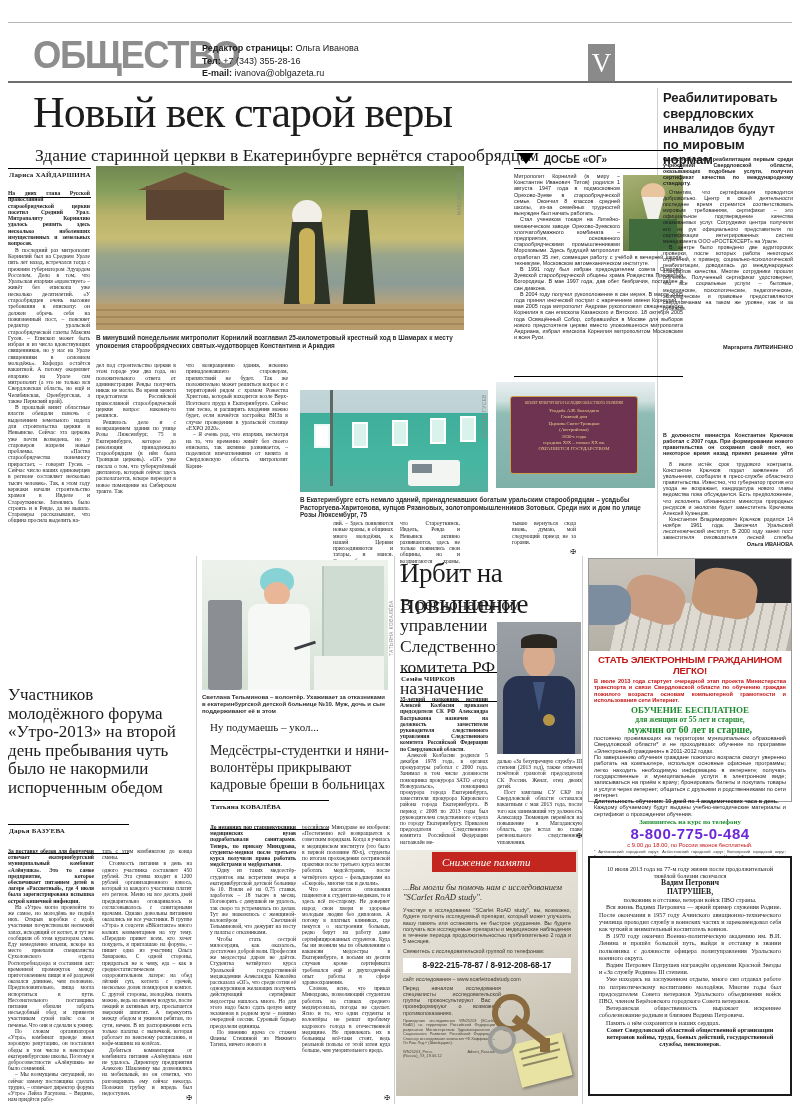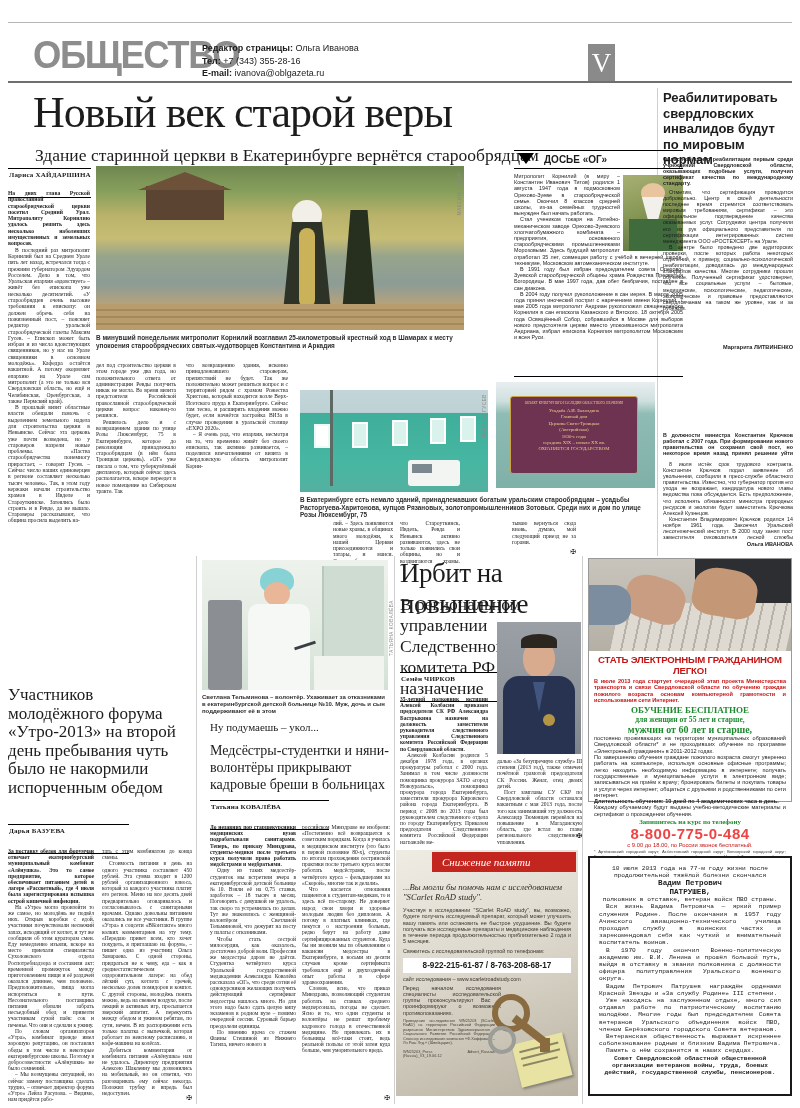--- a/index.html
+++ b/index.html
@@ -42,36 +42,36 @@
   .dossier-body p:first-child{text-indent:0;}
   
   .ph{position:absolute;overflow:hidden;}
   
   .ecad{border:1px solid #9a9a9a;background:#fff;}
   .ec-title{color:#c41414;font-family:"Liberation Sans",sans-serif;font-weight:bold;font-size:9.6px;
             letter-spacing:-.2px;text-align:center;margin:3px 0 2px;}
   .ec-red{color:#c41414;}
   .ec-green{color:#1e8a2e;font-weight:bold;text-align:center;}
   .ec-body{font-family:"Liberation Sans",sans-serif;font-size:5.6px;line-height:6.3px;text-align:justify;margin:0 5px;}
-  .ec-phone{color:#ef4444;font-weight:bold;font-size:15px;text-align:center;
+  .ec-phone{color:#6d28d9;font-weight:bold;font-size:15px;text-align:center;
             font-family:"Liberation Sans",sans-serif;letter-spacing:.5px;}
   .ec-foot{font-family:"Liberation Sans",sans-serif;font-size:4.2px;line-height:4.8px;color:#3b3b3b;
            text-align:justify;margin:2px 5px 0;}
   
   .memad{background:linear-gradient(160deg,#efece4 0%,#ddd8cc 45%,#b9b2a2 100%);}
   .mem-band{position:absolute;top:2px;left:36px;right:2px;height:20px;background:#c3251f;color:#fff;
             font-style:italic;font-size:11px;line-height:20px;padding-left:10px;}
   .mem-bold{font-family:"Liberation Sans",sans-serif;font-weight:bold;font-size:7.4px;line-height:8.6px;color:#2d2a24;}
   .mem-it{font-style:italic;font-size:8.6px;line-height:9.6px;color:#2d2a24;}
   .mem-small{font-family:"Liberation Sans",sans-serif;font-size:5.4px;line-height:6.2px;color:#3a372f;text-align:justify;}
   .mem-phone{background:#fff;font-family:"Liberation Sans",sans-serif;font-weight:bold;font-size:8.2px;
              text-align:center;padding:3px 0;}
   .mem-fine{font-family:"Liberation Sans",sans-serif;font-size:3.9px;line-height:4.5px;color:#4a463d;text-align:justify;}
   
-  .obit{border:2px solid #1a1a1a;background:#fff;font-family:Liberation Mono, monospace;
+  .obit{border:2px solid #1a1a1a;background:#fff;font-family:Liberation Serif, serif;
         font-size:6.2px;line-height:7.2px;text-align:justify;padding:7px 9px;overflow:hidden;}
   .obit p{margin:0;text-indent:7px;}
   .obit .c{text-align:center;text-indent:0;}
   .obit .nm{font-weight:bold;font-size:7.6px;line-height:8.4px;}
   .obit .sg{font-weight:bold;text-align:center;text-indent:0;}
 </style>
 </head>
 <body>
 
 <div class="page">
@@ -293,21 +293,21 @@
     <div class="ec-red sans" style="font-size:5.8px;text-align:center;">с 9.00 до 18.00, по России звонок бесплатный.</div>
     <div class="ec-foot">* Артёмовский городской округ; Асбестовский городской округ; Белоярский городской округ; Берёзовский городской округ; Бисертский городской округ; город Нижний Тагил; городской округ «Город Лесной»; городской округ Богданович; городской округ Верхняя Пышма; городской округ Верхняя Тура; городской округ Верхотурский; городской округ ЗАТО Свободный; городской округ Краснотурьинск; городской округ Красноуральск; городской округ Первоуральск; городской округ Ревда; городской округ Рефтинский; городской округ Среднеуральск; городской округ Староуткинск; городской округ Сухой Лог; Ирбитское муниципальное образование; Камышловский городской округ; Качканарский городской округ; Кировградский городской округ; муниципальное образование «город Екатеринбург»; муниципальное образование город Алапаевск; муниципальное образование город Ирбит; муниципальное образование город Каменск-Уральский; Невьянский городской округ; Нижнетуринский городской округ; Новоуральский городской округ; Полевской городской округ; Режевской городской округ; Серовский городской округ; Сосьвинский городской округ; Сысертский городской округ; Тавдинский городской округ; Туринский городской округ.</div>
   </div>
 
   <div class="abs memad" style="left:396px;top:850px;width:182px;height:246px;">
     <div class="mem-band">Снижение памяти</div>
     <div class="abs" style="left:7px;top:28px;width:168px;">
       <div class="mem-it" style="margin-top:5px;">...Вы могли бы помочь нам с исследованием "SCarlet RoAD study".</div>
       <div class="mem-small" style="margin-top:5px;">Участвуя в исследовании "SCarlet RoAD study", вы, возможно, будете получать исследуемый препарат, который может улучшить вашу память или остановить ее быстрое ухудшение. Вы будете получать все исследуемые препараты и медицинские наблюдения в течение периода продолжительностью приблизительно 2 года и 5 месяцев.</div>
       <div class="mem-small" style="margin-top:4px;">Свяжитесь с исследовательской группой по телефонам:</div>
-      <div class="mem-phone" style="margin-top:3px;">8-922-215-61-87 / 8-763-208-68-17</div>
+      <div class="mem-phone" style="margin-top:3px;">8-922-215-78-87 / 8-912-208-68-17</div>
       <div class="mem-small" style="margin-top:3px;">сайт исследования – www.scarletroadstudy.com</div>
       <div class="mem-small" style="margin-top:3px;width:98px;">Перед началом исследования специалисты исследовательской группы проконсультируют Вас и проинформируют о возможных противопоказаниях.</div>
       <div class="mem-fine" style="margin-top:3px;width:92px;">Проведение исследования WN25203 (SCarlet RoAD) на территории Российской Федерации разрешено Министерством Здравоохранения и Социального Развития Российской Федерации. Спонсор исследования компания «Ф.Хоффманн – Ля Рош Лтд.» (Швейцария).</div>
       <div class="mem-fine" style="margin-top:4px;width:92px;">WN25203_Press Advert_Russian (Russia)_V3_19.06.12</div>
     </div>
     <div class="abs" style="right:6px;bottom:8px;width:86px;height:96px;">
       <div class="abs" style="right:4px;bottom:6px;width:52px;height:44px;background:#e9e3a3;box-shadow:1px 2px 3px rgba(0,0,0,.35);transform:rotate(-14deg);">
         <div style="margin:8px 6px 0;height:2px;background:#8b8564;"></div>
         <div style="margin:5px 6px 0;height:2px;background:#8b8564;"></div>
         <div style="margin:5px 10px 0 6px;height:2px;background:#8b8564;"></div>

